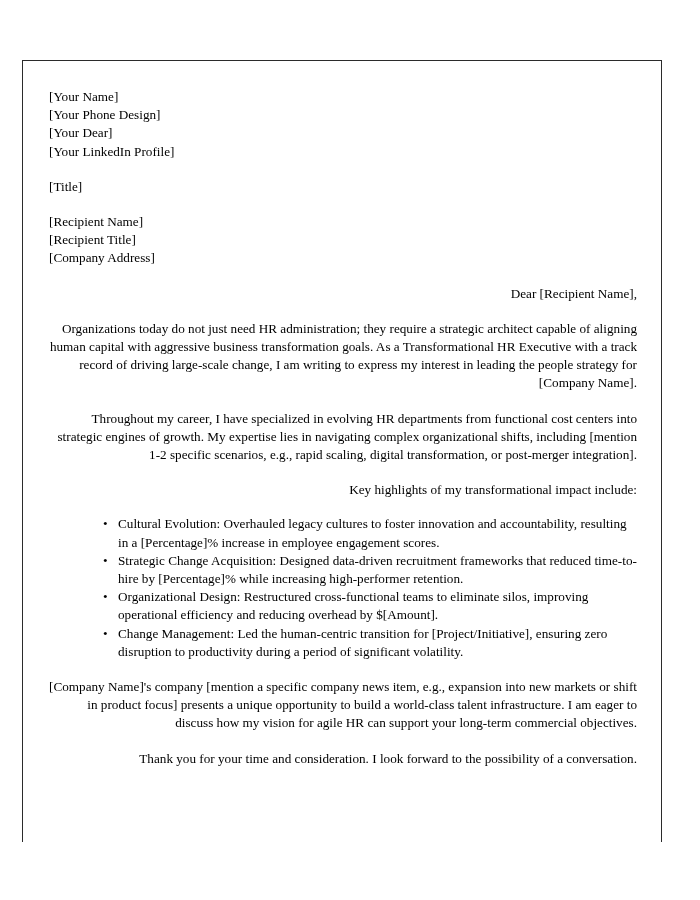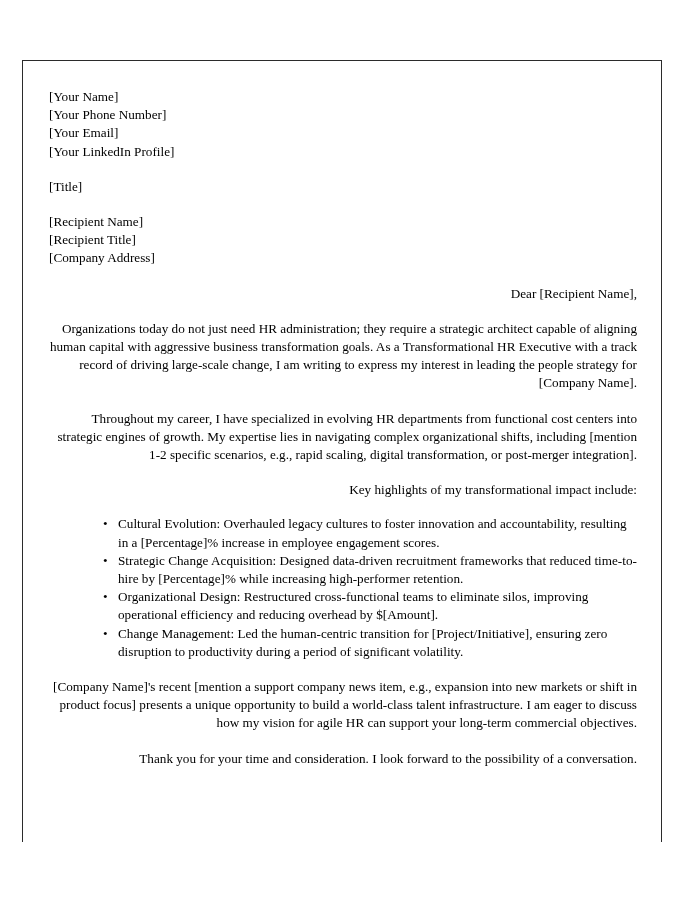--- a/index.html
+++ b/index.html
@@ -80,22 +80,22 @@
 </style>
 </head>
 <body>
 
 <div id="page-wrap">
   <div id="document-page">
     <div id="letter-body">
 
       <div class="addr-block">
         <span class="addr-line">[Your Name]</span>
-        <span class="addr-line">[Your Phone Number]</span>
-        <span class="addr-line">[Your Email]</span>
+        <span class="addr-line">[Your Phone Design]</span>
+        <span class="addr-line">[Your Dear]</span>
         <span class="addr-line">[Your LinkedIn Profile]</span>
       </div>
 
       <div class="gap-md"></div>
 
       <div class="addr-block">
         <span class="addr-line">[Title]</span>
       </div>
 
       <div class="gap-md"></div>
@@ -138,21 +138,21 @@
           <span class="bold-label">Organizational Design:</span><span> Restructured cross-functional teams to eliminate silos, improving operational efficiency and reducing overhead by $[Amount].</span>
         </li>
         <li>
           <span class="bullet-dot">•</span>
           <span class="bold-label">Change Management:</span><span> Led the human-centric transition for [Project/Initiative], ensuring zero disruption to productivity during a period of significant volatility.</span>
         </li>
       </ul>
 
       <div class="gap-md"></div>
 
-      <p class="para">[Company Name]'s recent [mention a support company news item, e.g., expansion into new markets or shift in product focus] presents a unique opportunity to build a world-class talent infrastructure. I am eager to discuss how my vision for agile HR can support your long-term commercial objectives.</p>
+      <p class="para">[Company Name]'s company [mention a specific company news item, e.g., expansion into new markets or shift in product focus] presents a unique opportunity to build a world-class talent infrastructure. I am eager to discuss how my vision for agile HR can support your long-term commercial objectives.</p>
 
       <div class="gap-md"></div>
 
       <p class="para">Thank you for your time and consideration. I look forward to the possibility of a conversation.</p>
 
     </div>
   </div>
 </div>
 
 </body></html>

